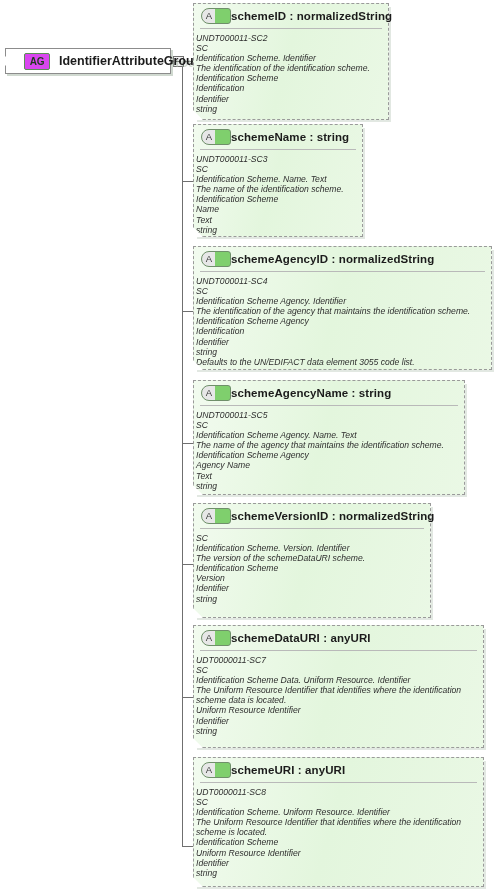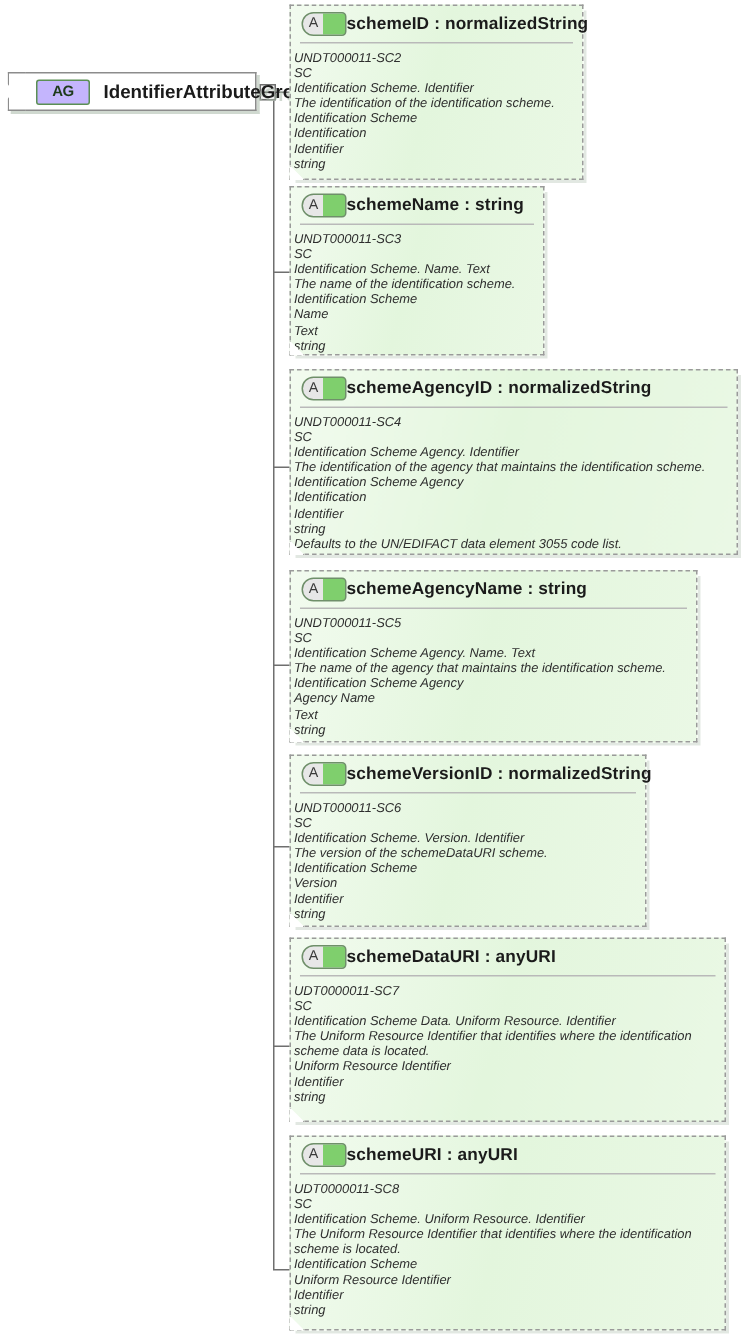--- a/index.html
+++ b/index.html
@@ -39,22 +39,22 @@
   }
   .group-notch{
     position:absolute;left:-11px;top:-1px;bottom:-1px;width:12px;
     background:#ffffff;
     border:1px solid #8c8c8c;border-right:none;
     box-sizing:border-box;
     clip-path:polygon(100% 0, 0 0, 0 30%, 30% 50%, 0 70%, 0 100%, 100% 100%);
   }
   .badge-ag{
     position:relative;z-index:2;
-    width:36px;height:17px;box-sizing:border-box;
-    background:#c4b5fd;border:1px solid #5b8f55;
+    width:26px;height:17px;box-sizing:border-box;
+    background:#d946ef;border:1px solid #5b8f55;
     border-radius:2px;
     font-size:10px;line-height:15px;text-align:center;
     color:#1d3a1a;font-weight:bold;
     letter-spacing:-0.3px;
     flex:0 0 auto;
   }
   .group-label{
     margin-left:9px;font-size:12.5px;font-weight:bold;color:#1b1b1b;
     white-space:nowrap;
   }
@@ -218,21 +218,20 @@
 
   <div class="attr-box" style="left:193px;top:503px;width:238px;height:115px;">
     <div class="attr-head">
       <div class="badge-a">
           <span>A</span>
         </div>
       <div class="attr-title">schemeVersionID : normalizedString</div>
     </div>
     <div class="attr-rule"></div>
     <div class="attr-doc">
-        <div>UNDT000011-SC6</div>
         <div>SC</div>
         <div>Identification Scheme. Version. Identifier</div>
         <div>The version of the schemeDataURI scheme.</div>
         <div>Identification Scheme</div>
         <div>Version</div>
         <div>Identifier</div>
         <div>string</div>
       </div>
     <div class="attr-notch"></div>
   </div>

